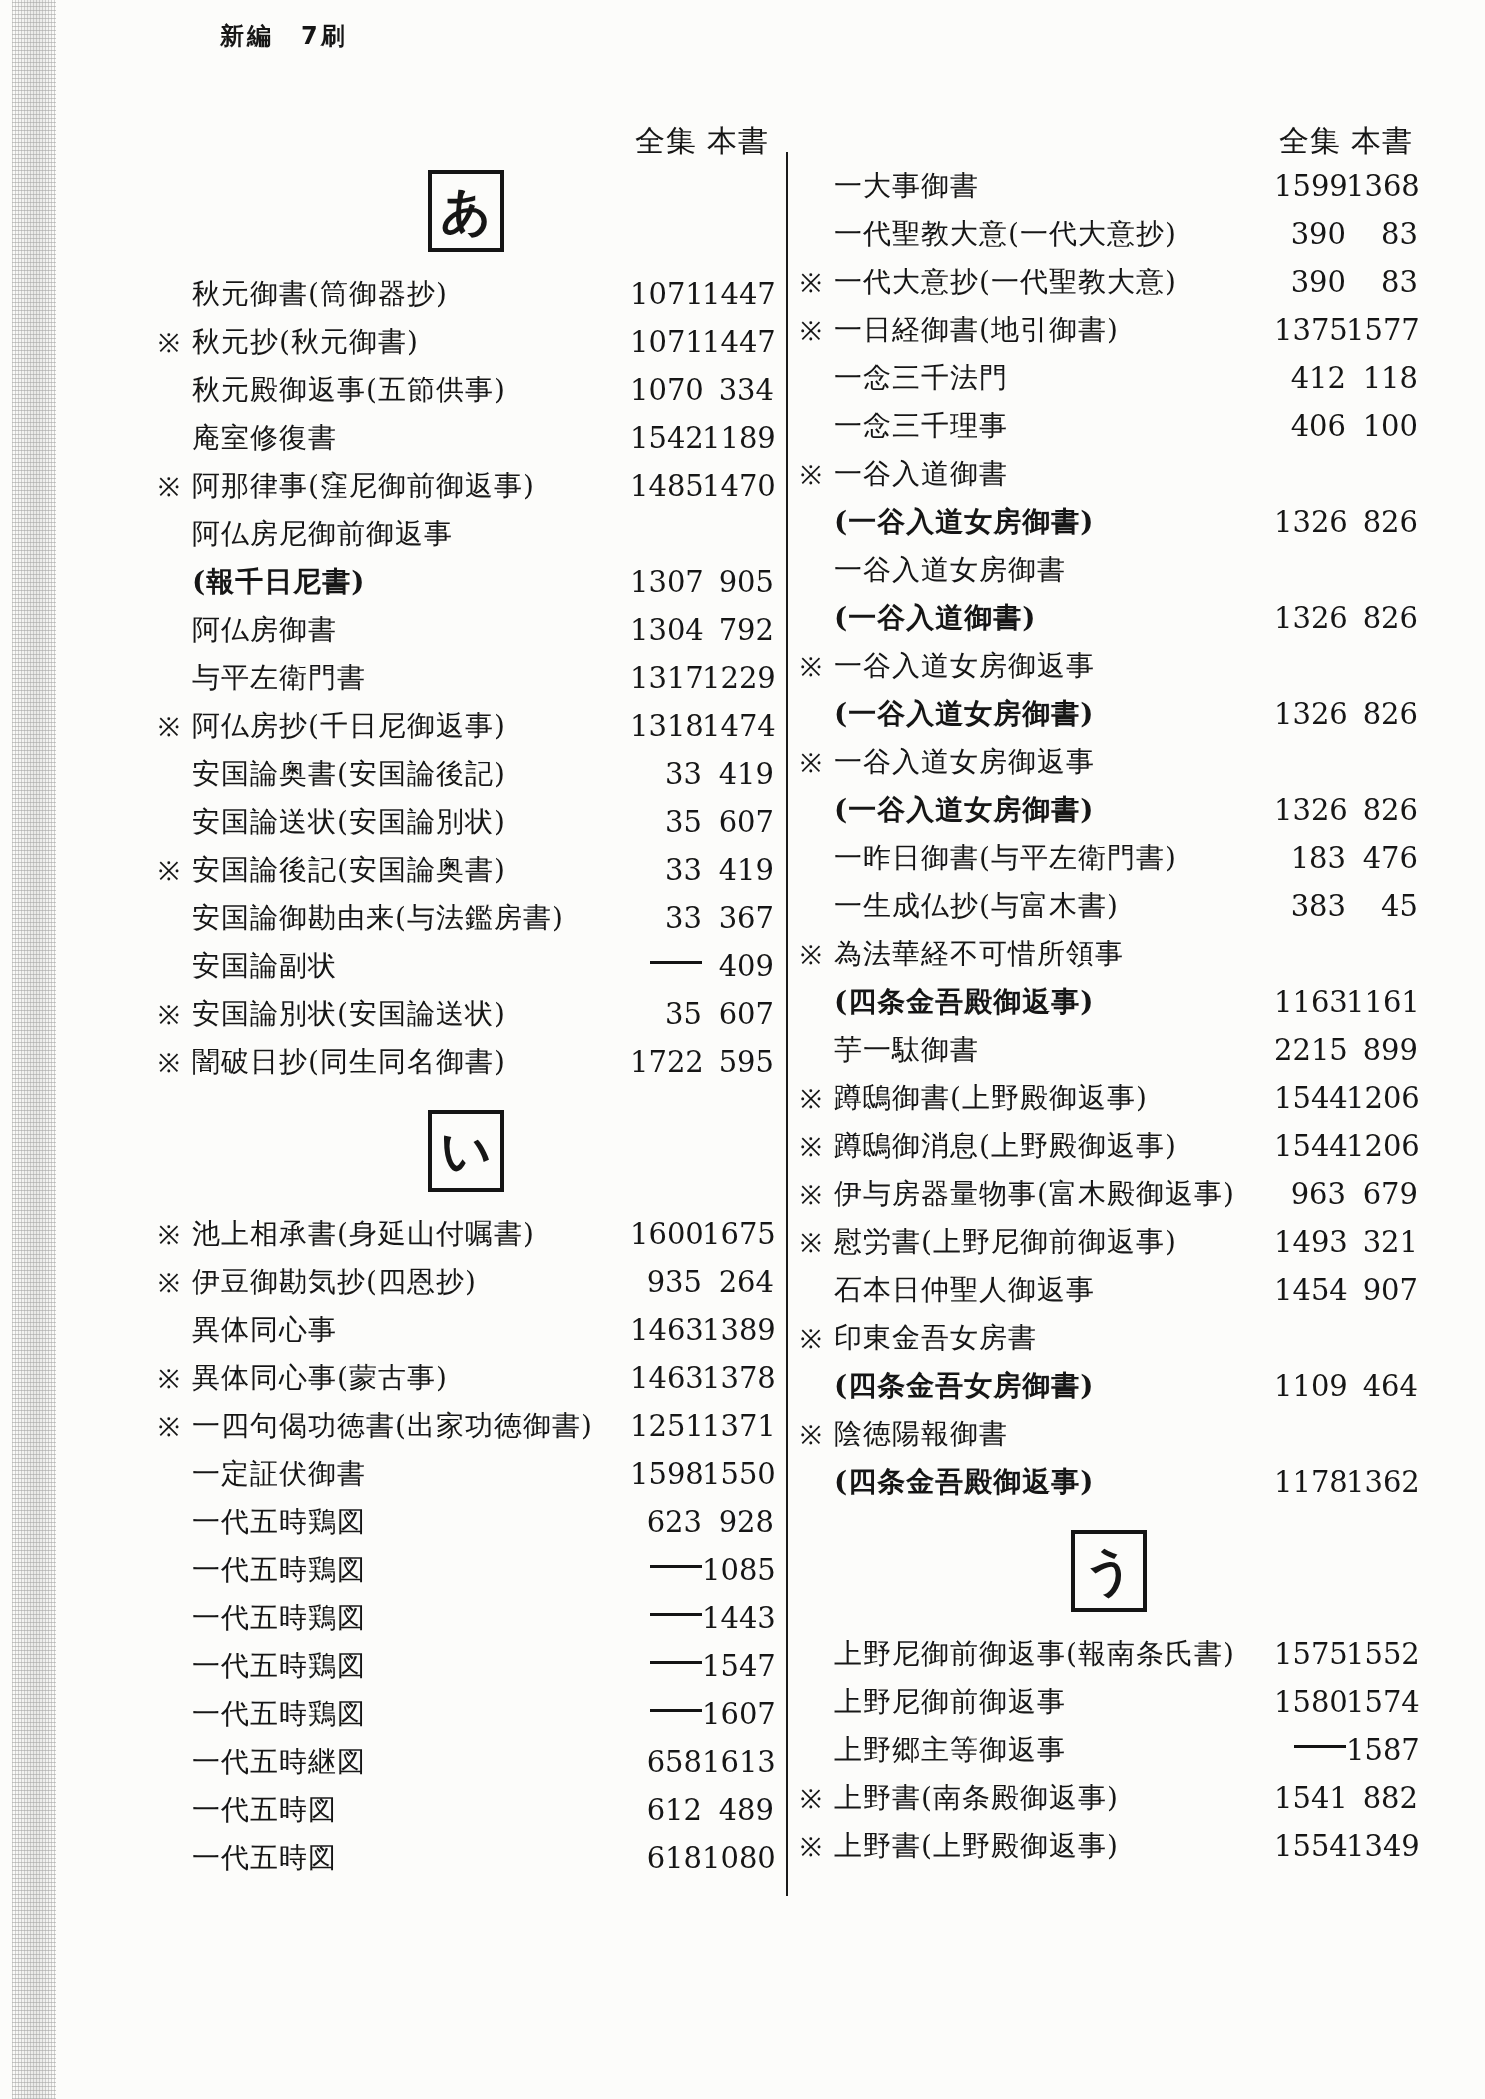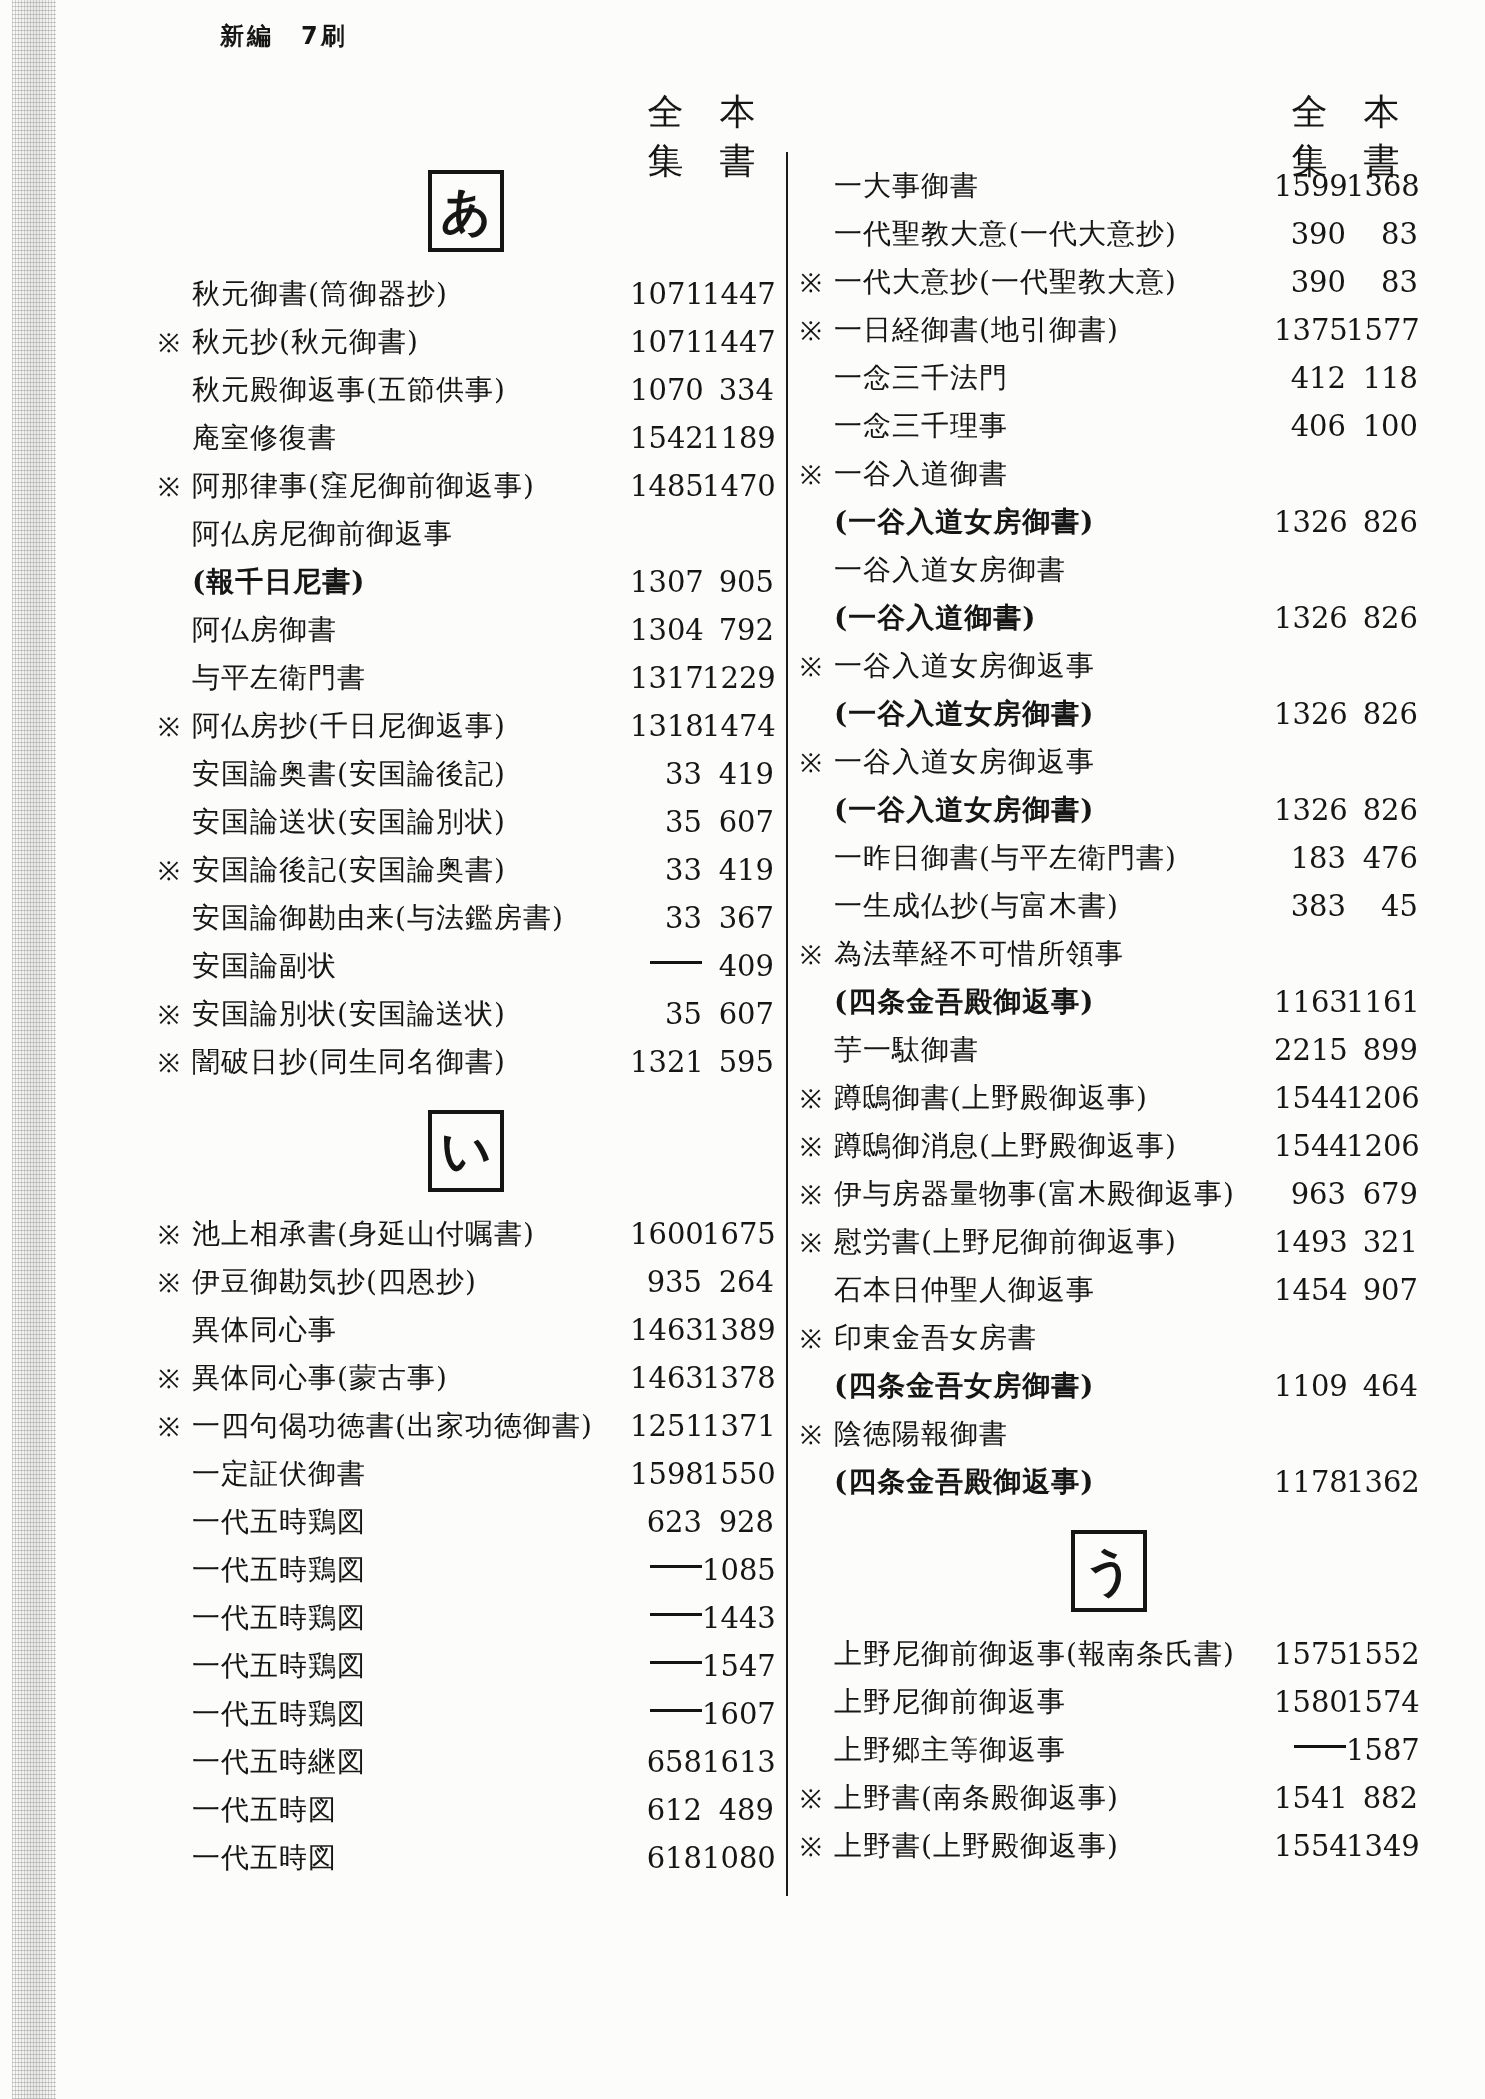--- a/index.html
+++ b/index.html
@@ -28,22 +28,22 @@
     font-weight:bold;font-size:24px;letter-spacing:3px;
   }
   .col-divider{
     position:absolute;left:786px;top:152px;width:2px;height:1744px;
     background:#1b1b1b;
   }
   .col{position:absolute;top:112px;}
   .col.left{left:158px;width:616px;}
   .col.right{left:800px;width:618px;}
   .colhead{
-    height:50px;display:flex;justify-content:flex-end;align-items:center;
-    font-size:36px;letter-spacing:1px;
+    height:50px;display:flex;justify-content:flex-end;align-items:flex-end;
+    font-size:30px;letter-spacing:1px;
   }
   .colhead span{width:72px;text-align:center;}
   .row{height:48px;display:flex;align-items:center;}
   .star{width:34px;flex:0 0 34px;font-size:26px;}
   .title{flex:1;min-width:0;font-size:28px;letter-spacing:1px;white-space:nowrap;}
   .title.right{text-align:left;padding-right:4px;font-weight:bold;}
   .num{width:72px;flex:0 0 72px;text-align:right;font-size:29px;}
   .dash{display:inline-block;width:52px;height:3px;background:#141414;vertical-align:middle;position:relative;top:-6px;}
   .secwrap{display:flex;justify-content:center;margin:24px 0 18px;}
   .col .secwrap:first-child{margin-top:8px;}
@@ -165,21 +165,21 @@
       </div>
       <div class="row">
         <span class="star">※</span>
         <span class="title">安国論別状(安国論送状)</span>
         <span class="num">35</span>
         <span class="num">607</span>
       </div>
       <div class="row">
         <span class="star">※</span>
         <span class="title">闇破日抄(同生同名御書)</span>
-        <span class="num">1321</span>
+        <span class="num">1722</span>
         <span class="num">595</span>
       </div>
       <div class="secwrap">
         <div class="secbox">
           <span>い</span>
         </div>
       </div>
       <div class="row">
         <span class="star">※</span>
         <span class="title">池上相承書(身延山付嘱書)</span>

